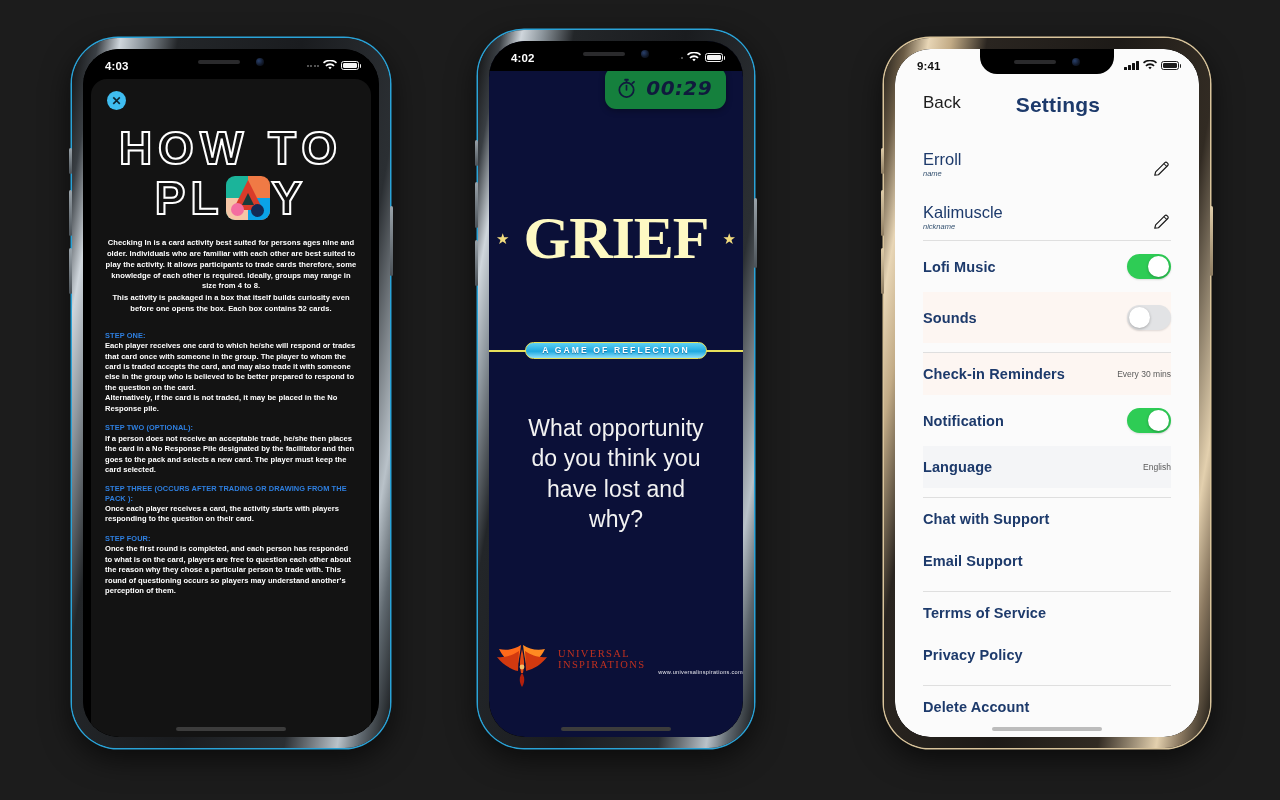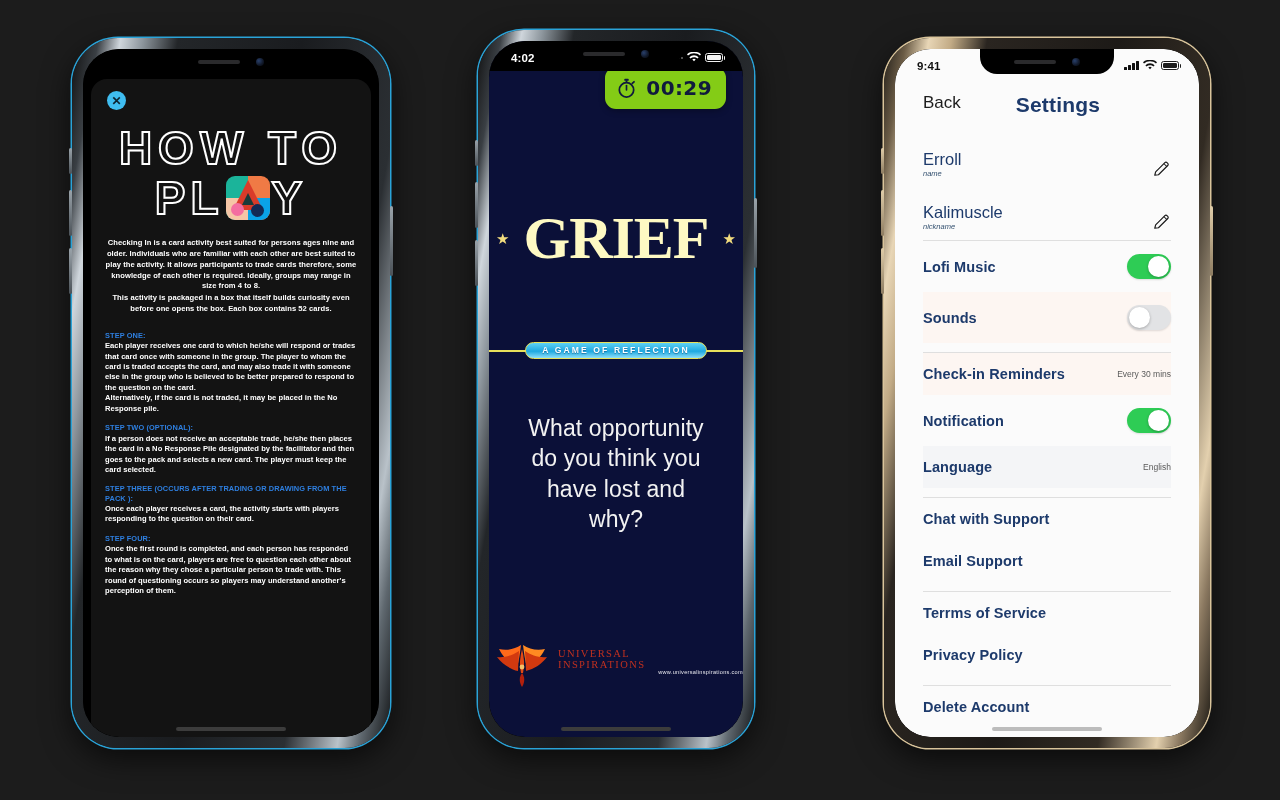--- a/index.html
+++ b/index.html
@@ -217,25 +217,26 @@
   }
   .step-b p + p { margin-top: 0px; }
 
   
   #p2 { left: 478px; top: 30px; width: 276px; height: 718px; }
   .grief-screen { background: #0b1038; }
   .grief-body { position: absolute; inset: 0; padding-top: 30px; }
 
   .timer {
     position: absolute; top: 26px; right: 17px;
-    background: #84cc16;
+    background: #15803d;
     border-radius: 11px;
     padding: 9px 14px 9px 11px;
     display: flex; align-items: center; gap: 9px;
     box-shadow: 0 2px 6px rgba(0,0,0,.3);
+    font-style: italic;
   }
   .stopwatch { width: 21px; height: 21px; position: relative; flex: 0 0 auto; }
   .timer-text {
     font-family: "DejaVu Sans", sans-serif;
     font-size: 20px; font-weight: bold;
     color: #101a3d; letter-spacing: .4px;
   }
 
   .grief-logo-wrap {
     position: absolute;
@@ -379,20 +380,39 @@
     <div class="btn-side btn-power"></div>
 
     <div class="bezel">
       <div class="screen htp-screen">
 
         <div class="notch">
           <div class="speaker"></div>
           <div class="frontcam"></div>
         </div>
 
+        <div class="statusbar sb-dark">
+          <span>4:03</span>
+          <span class="sb-right">
+            <span class="sig-dots">
+                <i></i>
+                <i></i>
+                <i></i>
+                <i></i>
+              </span>
+            <svg width="14" height="11" viewBox="0 0 16 12">
+              <path d="M8 10.4l1.9-2.2a2.9 2.9 0 0 0-3.8 0L8 10.4z" fill="#fff"></path>
+              <path d="M8 5.6c1.5 0 2.9.55 3.95 1.5l1.35-1.5A8 8 0 0 0 8 3.45 8 8 0 0 0 2.7 5.6l1.35 1.5A5.9 5.9 0 0 1 8 5.6z" fill="#fff"></path>
+              <path d="M8 1.1c2.6 0 5 .95 6.85 2.5L16 2.3A11.6 11.6 0 0 0 8 -.7 11.6 11.6 0 0 0 0 2.3l1.15 1.3A10.4 10.4 0 0 1 8 1.1z" fill="#fff"></path>
+            </svg>
+            <span class="batt">
+                <i></i>
+              </span>
+          </span>
+        </div>
 
         <div class="htp-card">
           <div class="close-btn">✕</div>
 
           <div class="htp-title">
             <div class="htp-l1">HOW TO</div>
             <div class="htp-l2">
               <span>PL</span>
               <span class="logo-a">
                 <span class="tri"></span>

